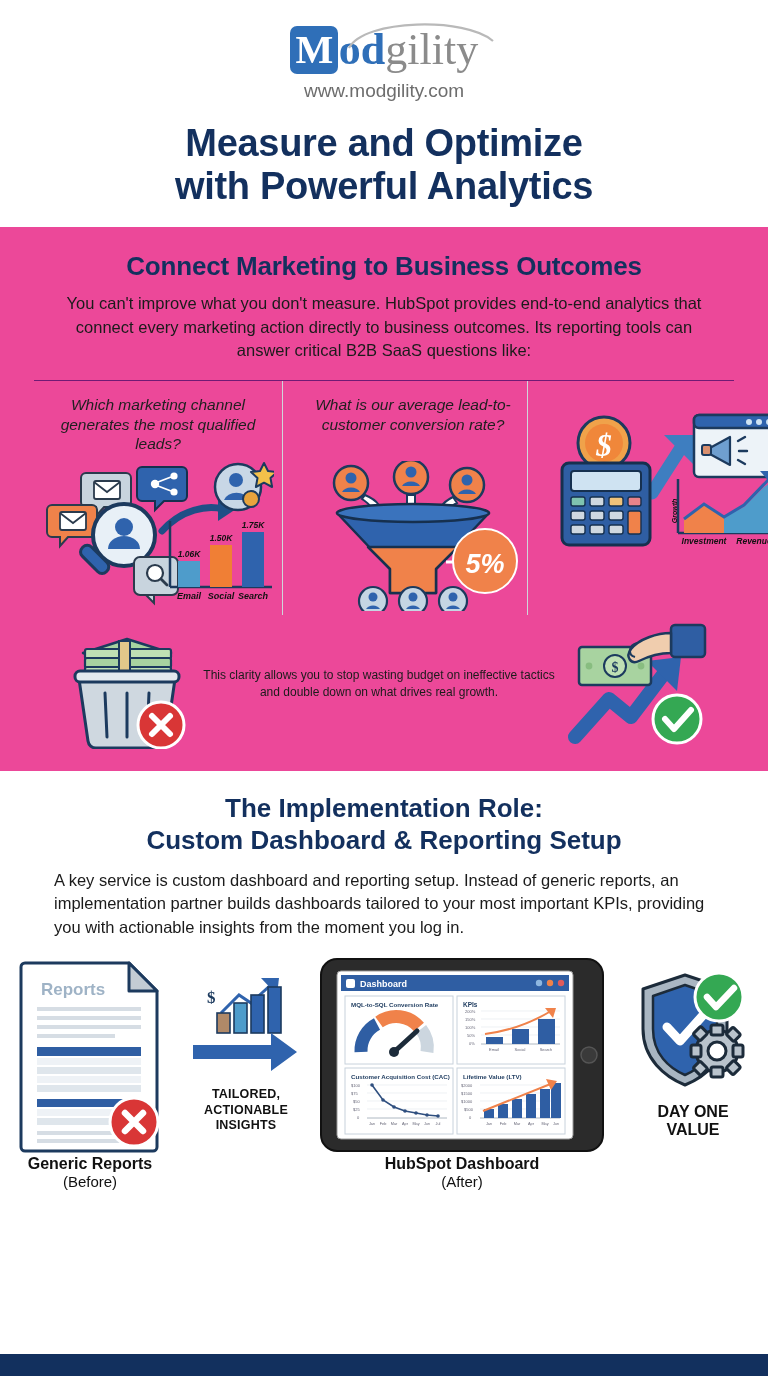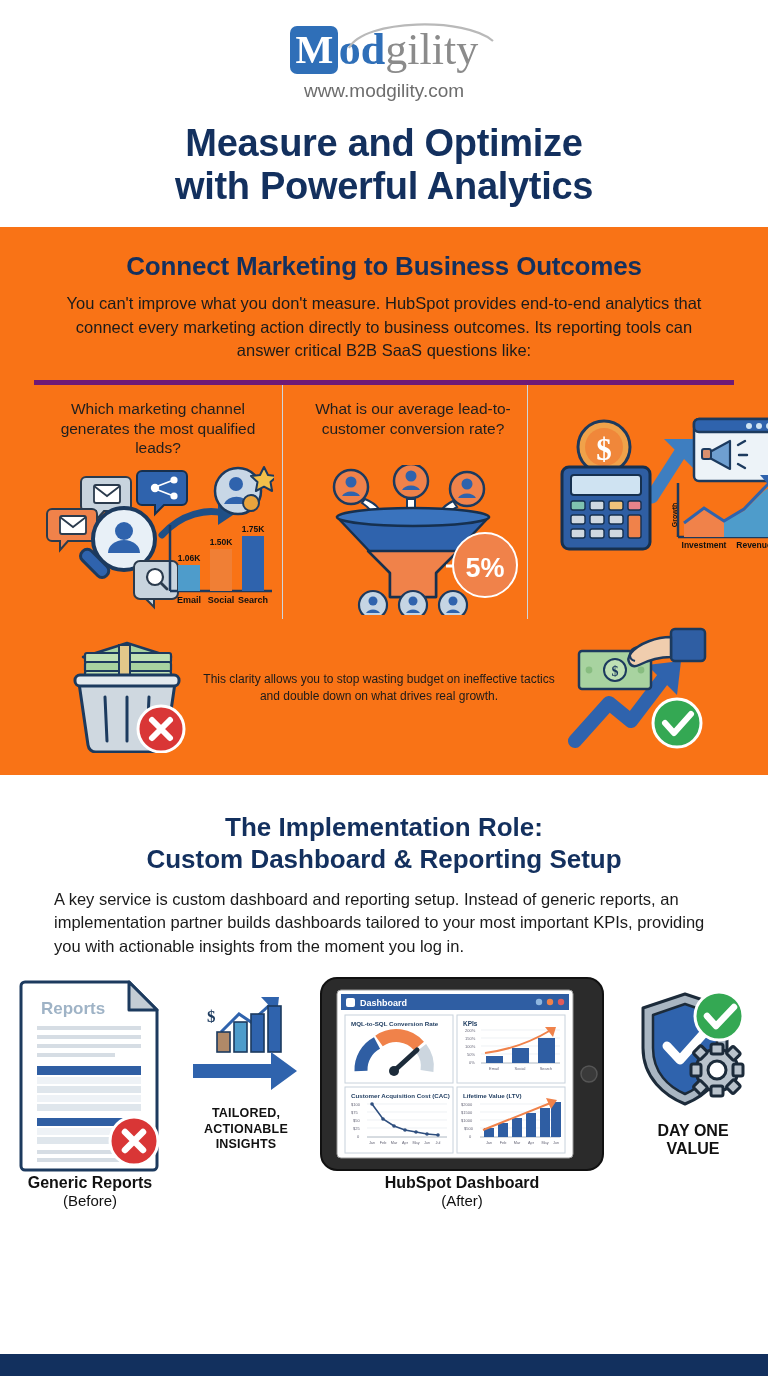--- a/index.html
+++ b/index.html
@@ -27,38 +27,38 @@
   .logo-url { margin-top:6px; font-size:19px; color:#6d6d6d; font-family:"Liberation Sans", sans-serif; }
 
   .main-title {
     margin-top: 20px;
     font-size: 38px; line-height: 1.12; font-weight: bold;
     color:#13305e; letter-spacing:-0.3px;
     font-family:"Liberation Sans", sans-serif;
   }
 
   
-  .gray-band { margin-top:20px; background:#f97316; padding: 24px 0 22px 0; }
+  .gray-band { margin-top:20px; background:#ec4899; padding: 24px 0 22px 0; }
   .sec-title { text-align:center; font-size:26px; font-weight:bold; color:#13305e; letter-spacing:-0.2px;}
   .sec-body { margin: 10px auto 0; width: 660px; text-align:center; font-size:16.5px; line-height:1.42; color:#1b1b1b; }
 
-  .qrow { margin: 18px auto 0; width: 700px; border-top:5px solid #701a75; display:flex; }
+  .qrow { margin: 18px auto 0; width: 700px; border-top:1px solid #701a75; display:flex;font-style:italic; }
   .qcol { flex:1; padding: 14px 8px 4px; position:relative; }
   .qcol + .qcol { border-left:1px solid #cfd5da;padding-left:24px; }
   .qtext { text-align:center; font-size:15.5px; line-height:1.26; color:#1f1f1f; min-height:60px;}
 
   .art { position:relative; margin-top:6px; height:150px; }
 
   
   .clarity { display:flex; align-items:center; justify-content:center; gap:6px; margin-top:4px; }
   .clarity-text { width: 360px; text-align:center; font-size:12px; line-height:1.42; color:#1b1b1b; }
 
   
   .white-band { background:#fff; padding: 22px 0 0 0; }
-  .sec-title2 { text-align:center; font-size:26px; line-height:1.22; font-weight:bold; color:#13305e;margin-top:15px;}
+  .sec-title2 { text-align:center; font-size:26px; line-height:1.22; font-weight:bold; color:#13305e;}
   .sec-body2 { margin: 12px auto 16px; width: 660px; text-align:left; font-size:16.5px; line-height:1.42; color:#1b1b1b;}
 
   .flowrow { margin-top: 14px; display:flex; align-items:flex-start; justify-content:center; gap:16px; }
   .flow-item { text-align:center; }
   .cap-bold { font-size:16px; font-weight:bold; color:#111; }
   .cap-reg { font-size:15px; color:#111; }
 
   .arrow-label { font-size:12.5px; font-weight:bold; color:#111; line-height:1.25; letter-spacing:0.2px; margin-top:4px;}
 
   .footer-bar { position:absolute; left:0; bottom:0; width:768px; height:22px; background:#12305e; }

